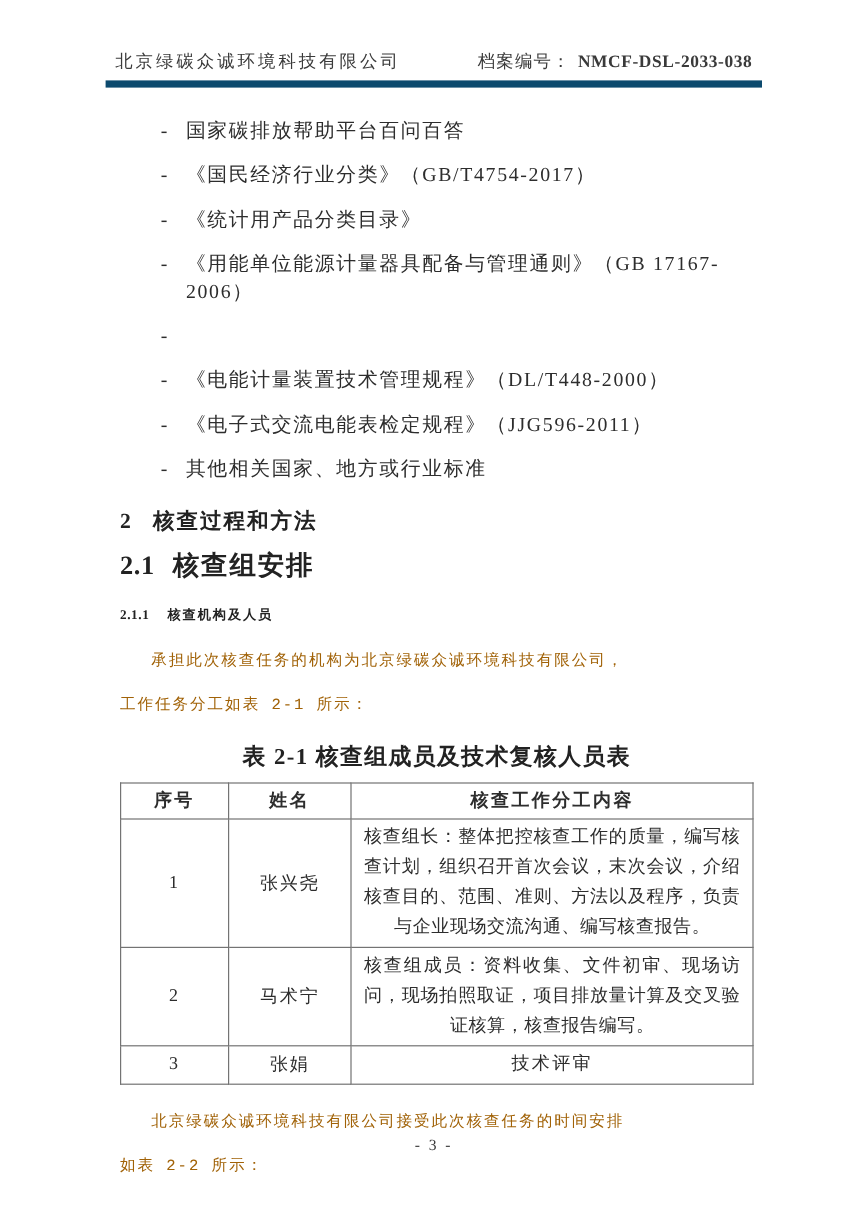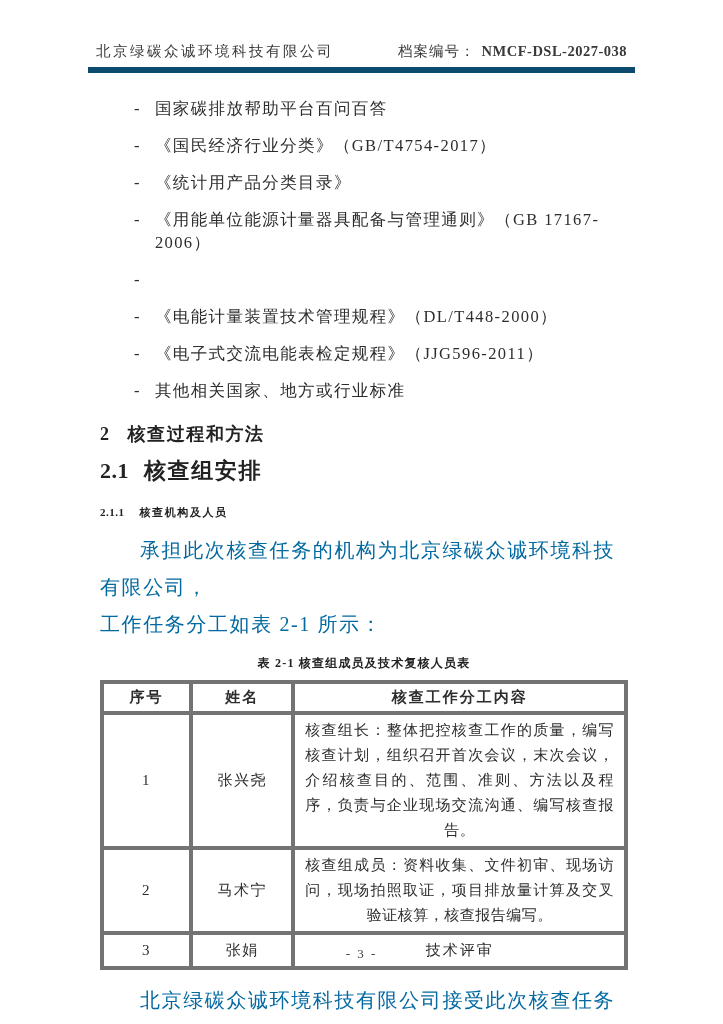--- a/index.html
+++ b/index.html
@@ -76,47 +76,48 @@
   .h-num {
     letter-spacing: 0.5px;
     margin-right: 18px;
     font-family: "Liberation Serif", "DejaVu Serif", serif;
   }
   .h-l3 .h-num, .h-l2 .h-num { margin-right: 15px; }
 
   
   .para {
     margin-top: 12px;
-    font-size: 20px;
-    color: #0369a1;
+    font-size: 13px;
+    color: #a16207;
     letter-spacing: 1.6px;
+    font-family: Liberation Mono, monospace;
   }
   .para .line { line-height: 37px; }
   .para .line.indent { text-indent: 2em; }
 
   
   .tbl-caption {
     margin-top: 12px;
     text-align: center;
     font-weight: 700;
-    font-size: 12px;
+    font-size: 19px;
     letter-spacing: 1.2px;
     color: #222;
   }
   table.team-table {
     margin-top: 8px;
     width: 100%;
     border-collapse: collapse;
     table-layout: fixed;
   }
   .team-table col.c-no   { width: 17%; }
   .team-table col.c-name { width: 19.5%; }
   .team-table col.c-duty { width: 63.5%; }
   .team-table th, .team-table td {
-    border: 4px solid #737373;
+    border: 1px solid #737373;
     font-size: 15px;
     color: #2d2d2d;
     vertical-align: middle;
   }
   .team-table th {
     font-weight: 700;
     text-align: center;
     padding: 4px 2px;
     letter-spacing: 2px;
     height: 30px;
@@ -150,21 +151,21 @@
     color: #3a3a3a;
     letter-spacing: 2px;
   }
 </style>
 </head>
 <body>
 
 <div class="page-header">
   <span class="header-company">北京绿碳众诚环境科技有限公司</span>
   <span class="header-archive">
-    <span>档案编号：</span><span class="archive-number">NMCF-DSL-2027-038</span>
+    <span>档案编号：</span><span class="archive-number">NMCF-DSL-2033-038</span>
   </span>
 </div>
 
 <div class="content">
 
   <ul class="ref-list">
     <li class="ref-item">
       <span class="dash">-</span>
       <span>国家碳排放帮助平台百问百答</span>
     </li>

